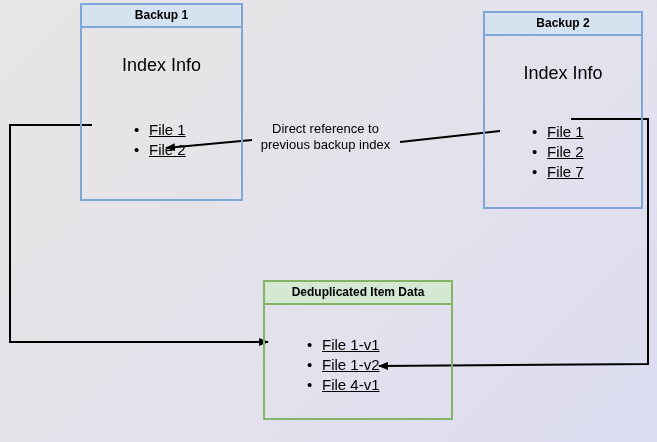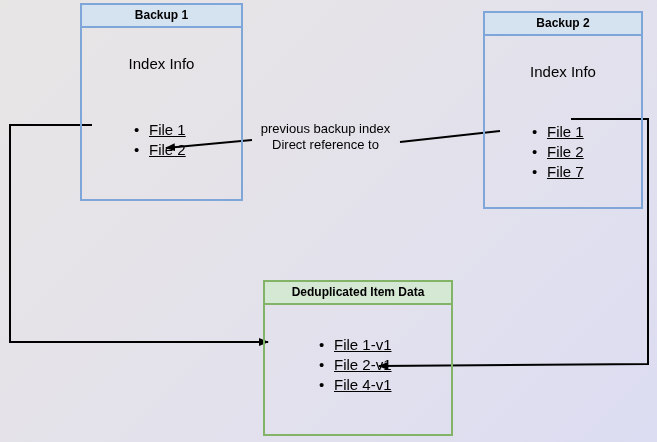--- a/index.html
+++ b/index.html
@@ -64,21 +64,21 @@
     background: #d5e8d4;
     border-bottom-color: #82b366;
   }
 
   .index-label {
     position: absolute;
     left: 0;
     right: 0;
     top: 27px;
     text-align: center;
-    font-size: 15px;
+    font-size: 18px;
     color: #000;
   }
 
   ul.items {
     list-style: none;
     margin: 0;
     padding: 0;
     position: absolute;
     text-decoration: underline;
   }
@@ -144,29 +144,29 @@
     <div class="node-body">
       <div class="index-label">Index Info</div>
       <ul class="items" style="left:45px; top:86px;">
         <li>File 1</li>
         <li>File 2</li>
         <li>File 7</li>
       </ul>
     </div>
   </div>
 
-  <div class="node green" style="left:230px; top:280px; width:190px; height:156px;">
+  <div class="node green" style="left:230px; top:280px; width:190px; height:140px;">
     <div class="node-header">Deduplicated Item Data</div>
     <div class="node-body">
-      <ul class="items" style="left:52px; top:30px;">
+      <ul class="items" style="left:40px; top:30px;">
         <li>File 1-v1</li>
-        <li>File 2-v1</li>
+        <li>File 1-v2</li>
         <li>File 4-v1</li>
       </ul>
     </div>
   </div>
 
   <div class="edge-label" style="left:253px; top:121px; width:145px;">
+    <div>Direct reference to</div>
     <div>previous backup index</div>
-    <div>Direct reference to</div>
   </div>
 
 </div>
 
 </body></html>

